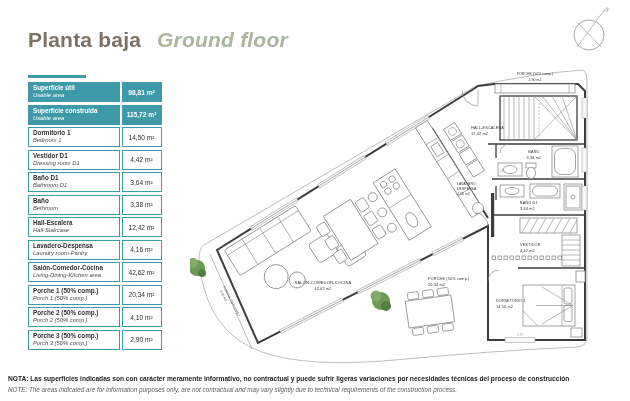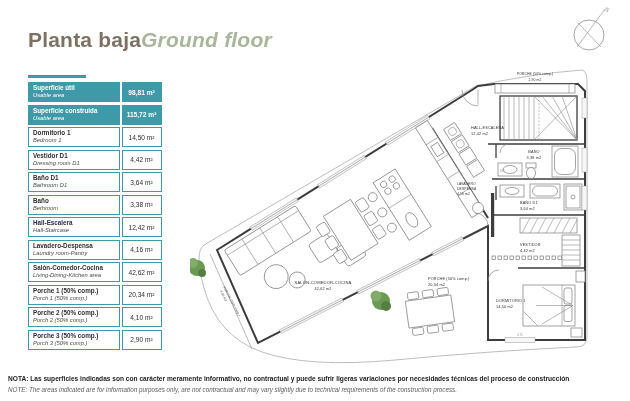--- a/index.html
+++ b/index.html
@@ -3,21 +3,21 @@
 <meta charset="utf-8">
 <style>
   html,body{margin:0;padding:0;}
   body{
     width:630px;height:401px;position:relative;overflow:hidden;
     background:#ffffff;font-family:"Liberation Sans",sans-serif;
   }
   
   .title{position:absolute;left:28px;top:28px;font-size:21px;letter-spacing:.2px;white-space:nowrap;}
   .title .es{color:#7d7164;font-weight:700;}
-  .title .en{color:#a9b69c;font-style:italic;font-weight:600;margin-left:0;}
+  .title .en{color:#a9b69c;font-style:italic;font-weight:600;margin-left:16px;}
   .title-underline{position:absolute;left:28px;top:75px;width:58px;height:2.5px;background:#3e9aa8;}
   
   .area-table{position:absolute;left:28px;top:82px;width:136px;display:flex;flex-direction:column;}
   .t-row{display:flex;margin-bottom:2.5px;height:20px;}
   .t-row .t-label{width:92px;border:1px solid #3e9aa8;background:#fff;padding:1px 0 0 4px;box-sizing:border-box;}
   .t-row .t-value{width:40px;margin-left:1.5px;border:1px solid #3e9aa8;background:#fff;
     display:flex;align-items:center;justify-content:center;font-size:6.6px;color:#2e2e2e;box-sizing:border-box;}
   .t-row .es{font-size:6.3px;font-weight:700;color:#2e2e2e;line-height:8px;white-space:nowrap;}
   .t-row .en{font-size:5.8px;font-style:italic;color:#4c4c4c;line-height:7px;white-space:nowrap;}
   .t-row.header .t-label,.t-row.header .t-value{background:#3e9aa8;border-color:#3e9aa8;}

